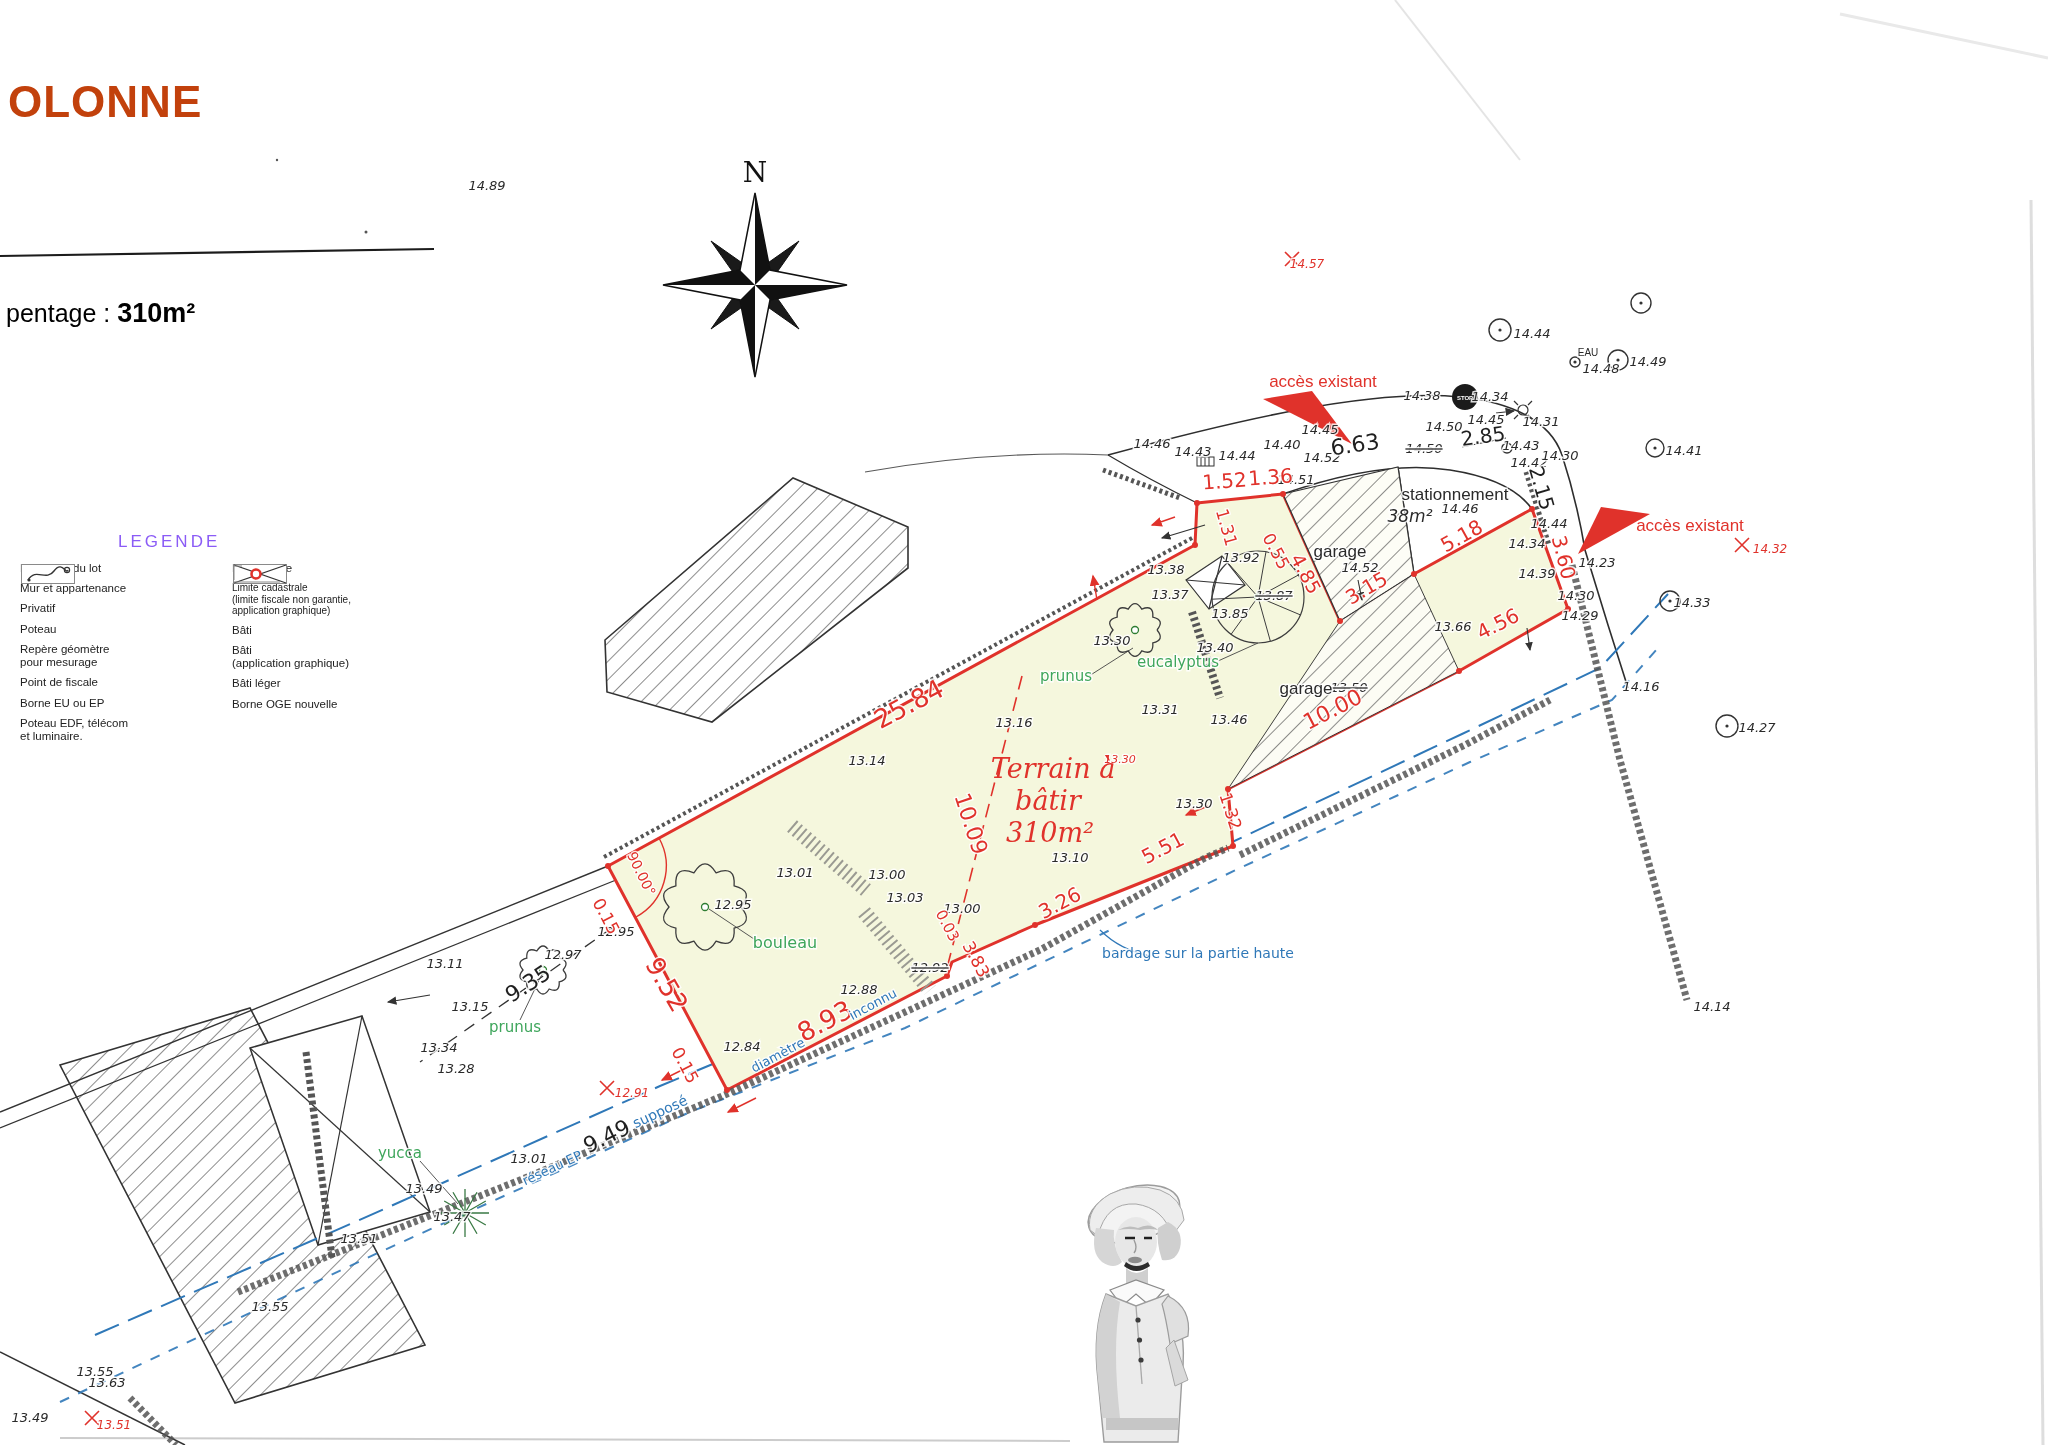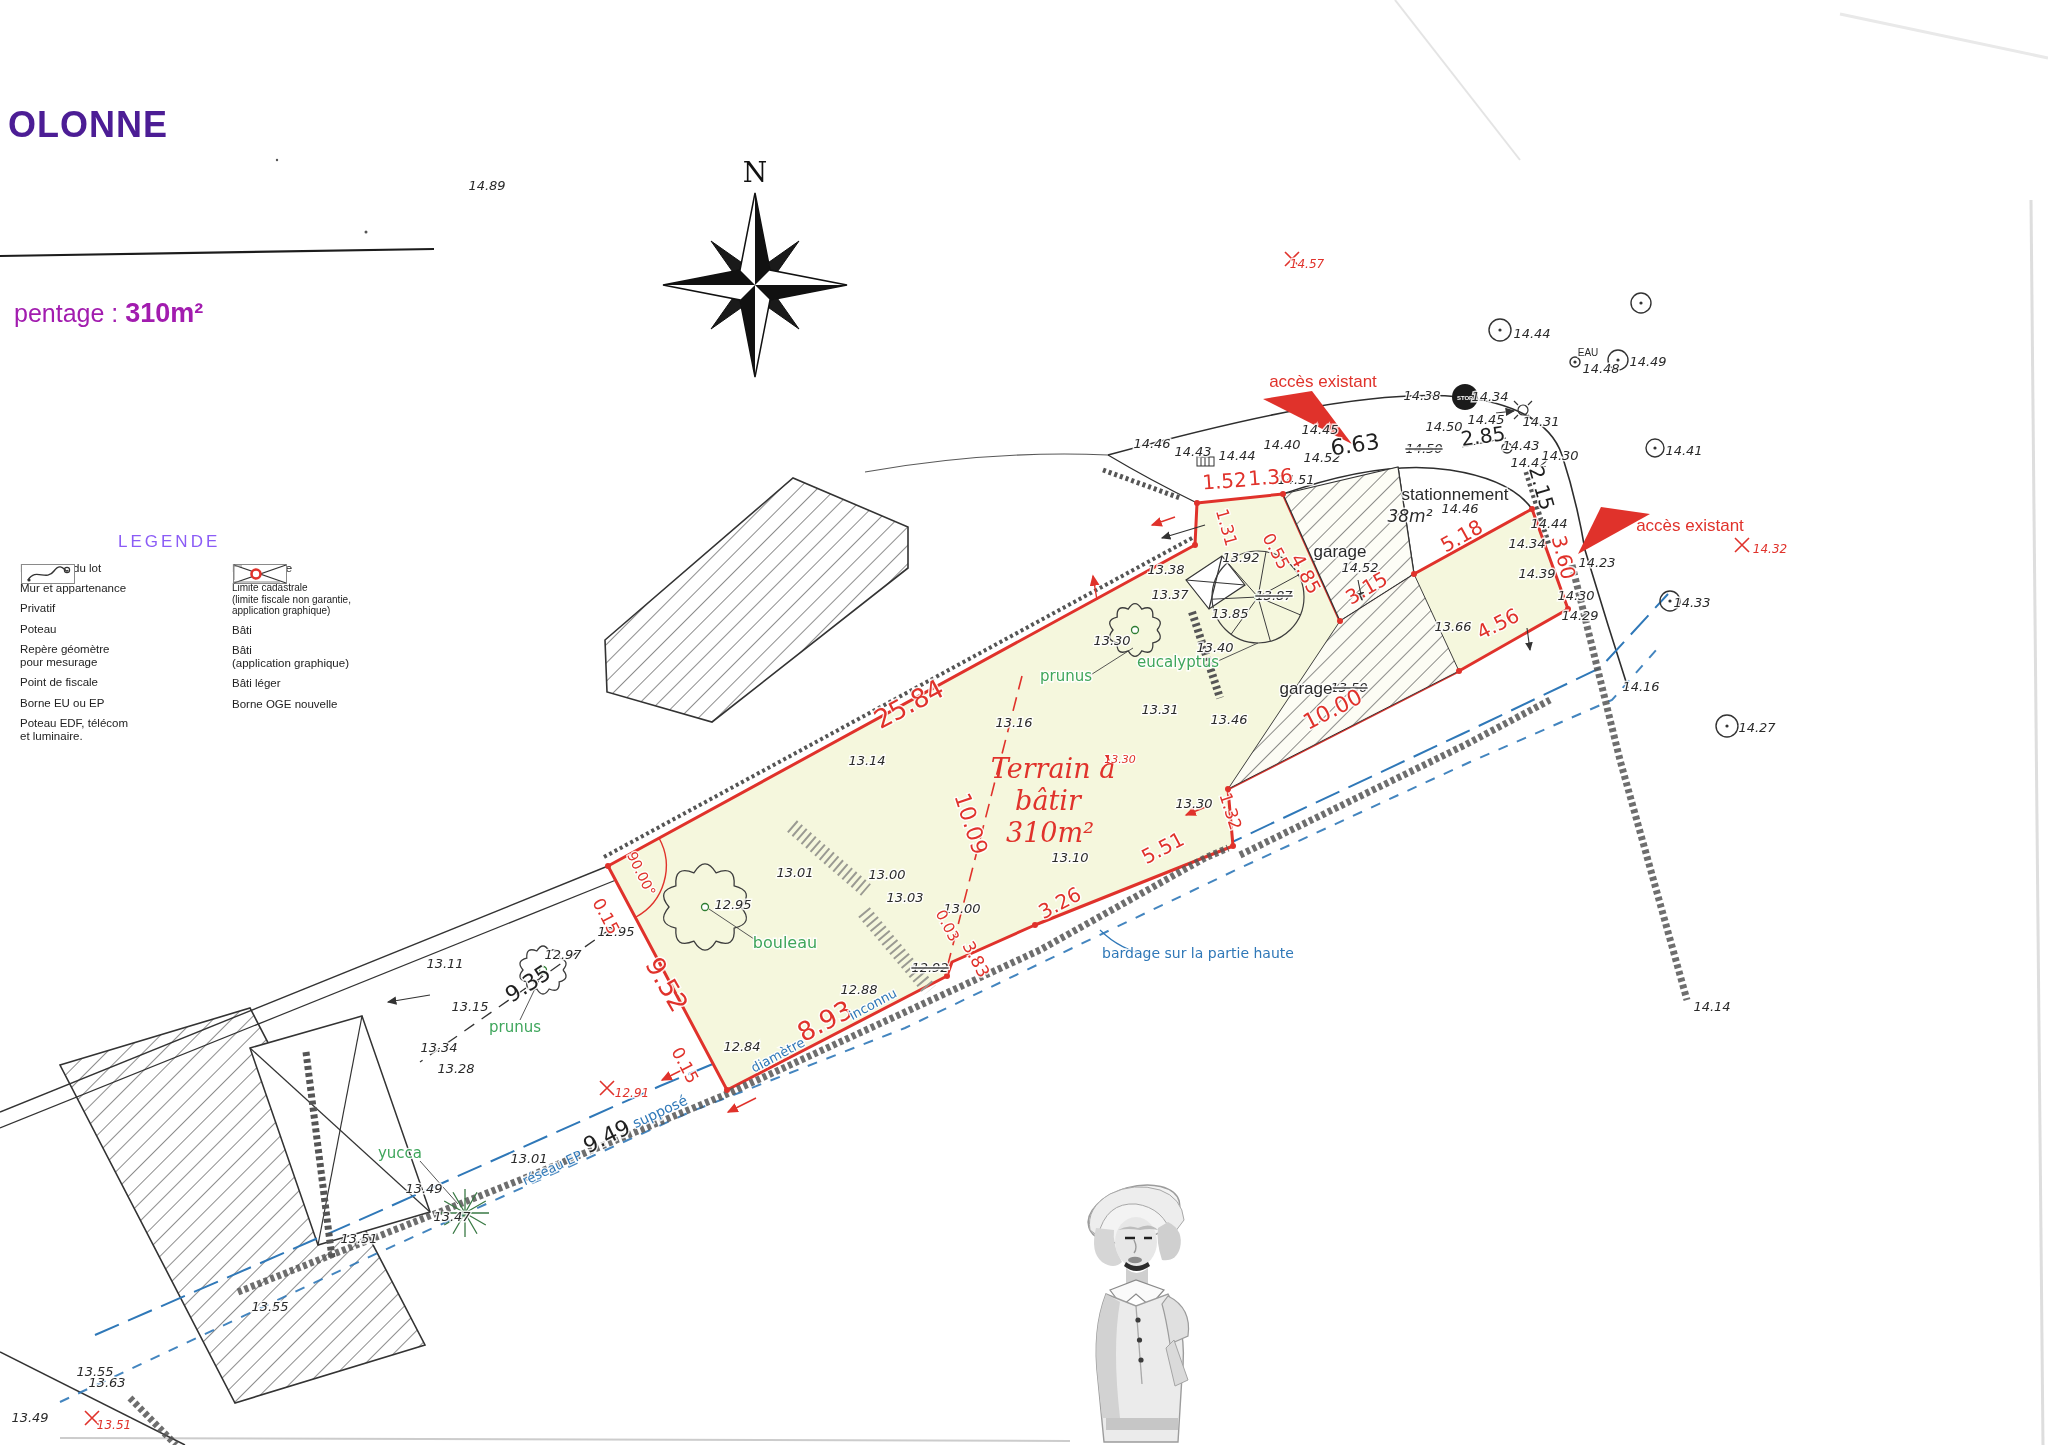--- a/index.html
+++ b/index.html
@@ -1,22 +1,22 @@
 <!DOCTYPE html>
 <html style="--red: #e0322b; --blue: #2f78b8; --green: #3fa65c; --ink: #262626; --parcel_fill: #f5f7dd; --paper: #ffffff;"><head>
 <meta charset="utf-8">
 <style>
   html,body{margin:0;padding:0;background:#fff}
   .stage{position:relative;width:2048px;height:1445px;background:#fff;overflow:hidden;
          font-family:"Liberation Sans",sans-serif;color:#222}
   svg{position:absolute;left:0;top:0}
   
-  .hdr-title{position:absolute;left:8px;top:104px;font-size:36px;font-weight:bold;color:#4c1d95;
+  .hdr-title{position:absolute;left:8px;top:77px;font-size:44px;font-weight:bold;color:#c2410c;
              letter-spacing:1px;font-family:"Liberation Sans",sans-serif}
-  .hdr-sub{position:absolute;left:14px;top:298px;font-size:25px;color:#a21caf}
+  .hdr-sub{position:absolute;left:6px;top:298px;font-size:25px;color:#000000}
   .hdr-sub .val{font-weight:bold;font-size:27px}
   
   .legend-title{position:absolute;left:118px;top:532px;font-size:17px;letter-spacing:3px;color:#8b5cf6}
   .legend-col{position:absolute;width:215px;font-size:11.5px;line-height:1.15;color:#222}
   .legend-left{left:20px;top:562px}
   .legend-right{left:232px;top:562px}
   .lg-row{display:flex;align-items:center;gap:8px;margin-bottom:7px}
   .lg-label{white-space:pre-line}
   .sw-box{fill:#fff;stroke:#8a8a8a;stroke-width:1}
   .swt{font:italic 10px "DejaVu Sans",sans-serif;fill:#333}

